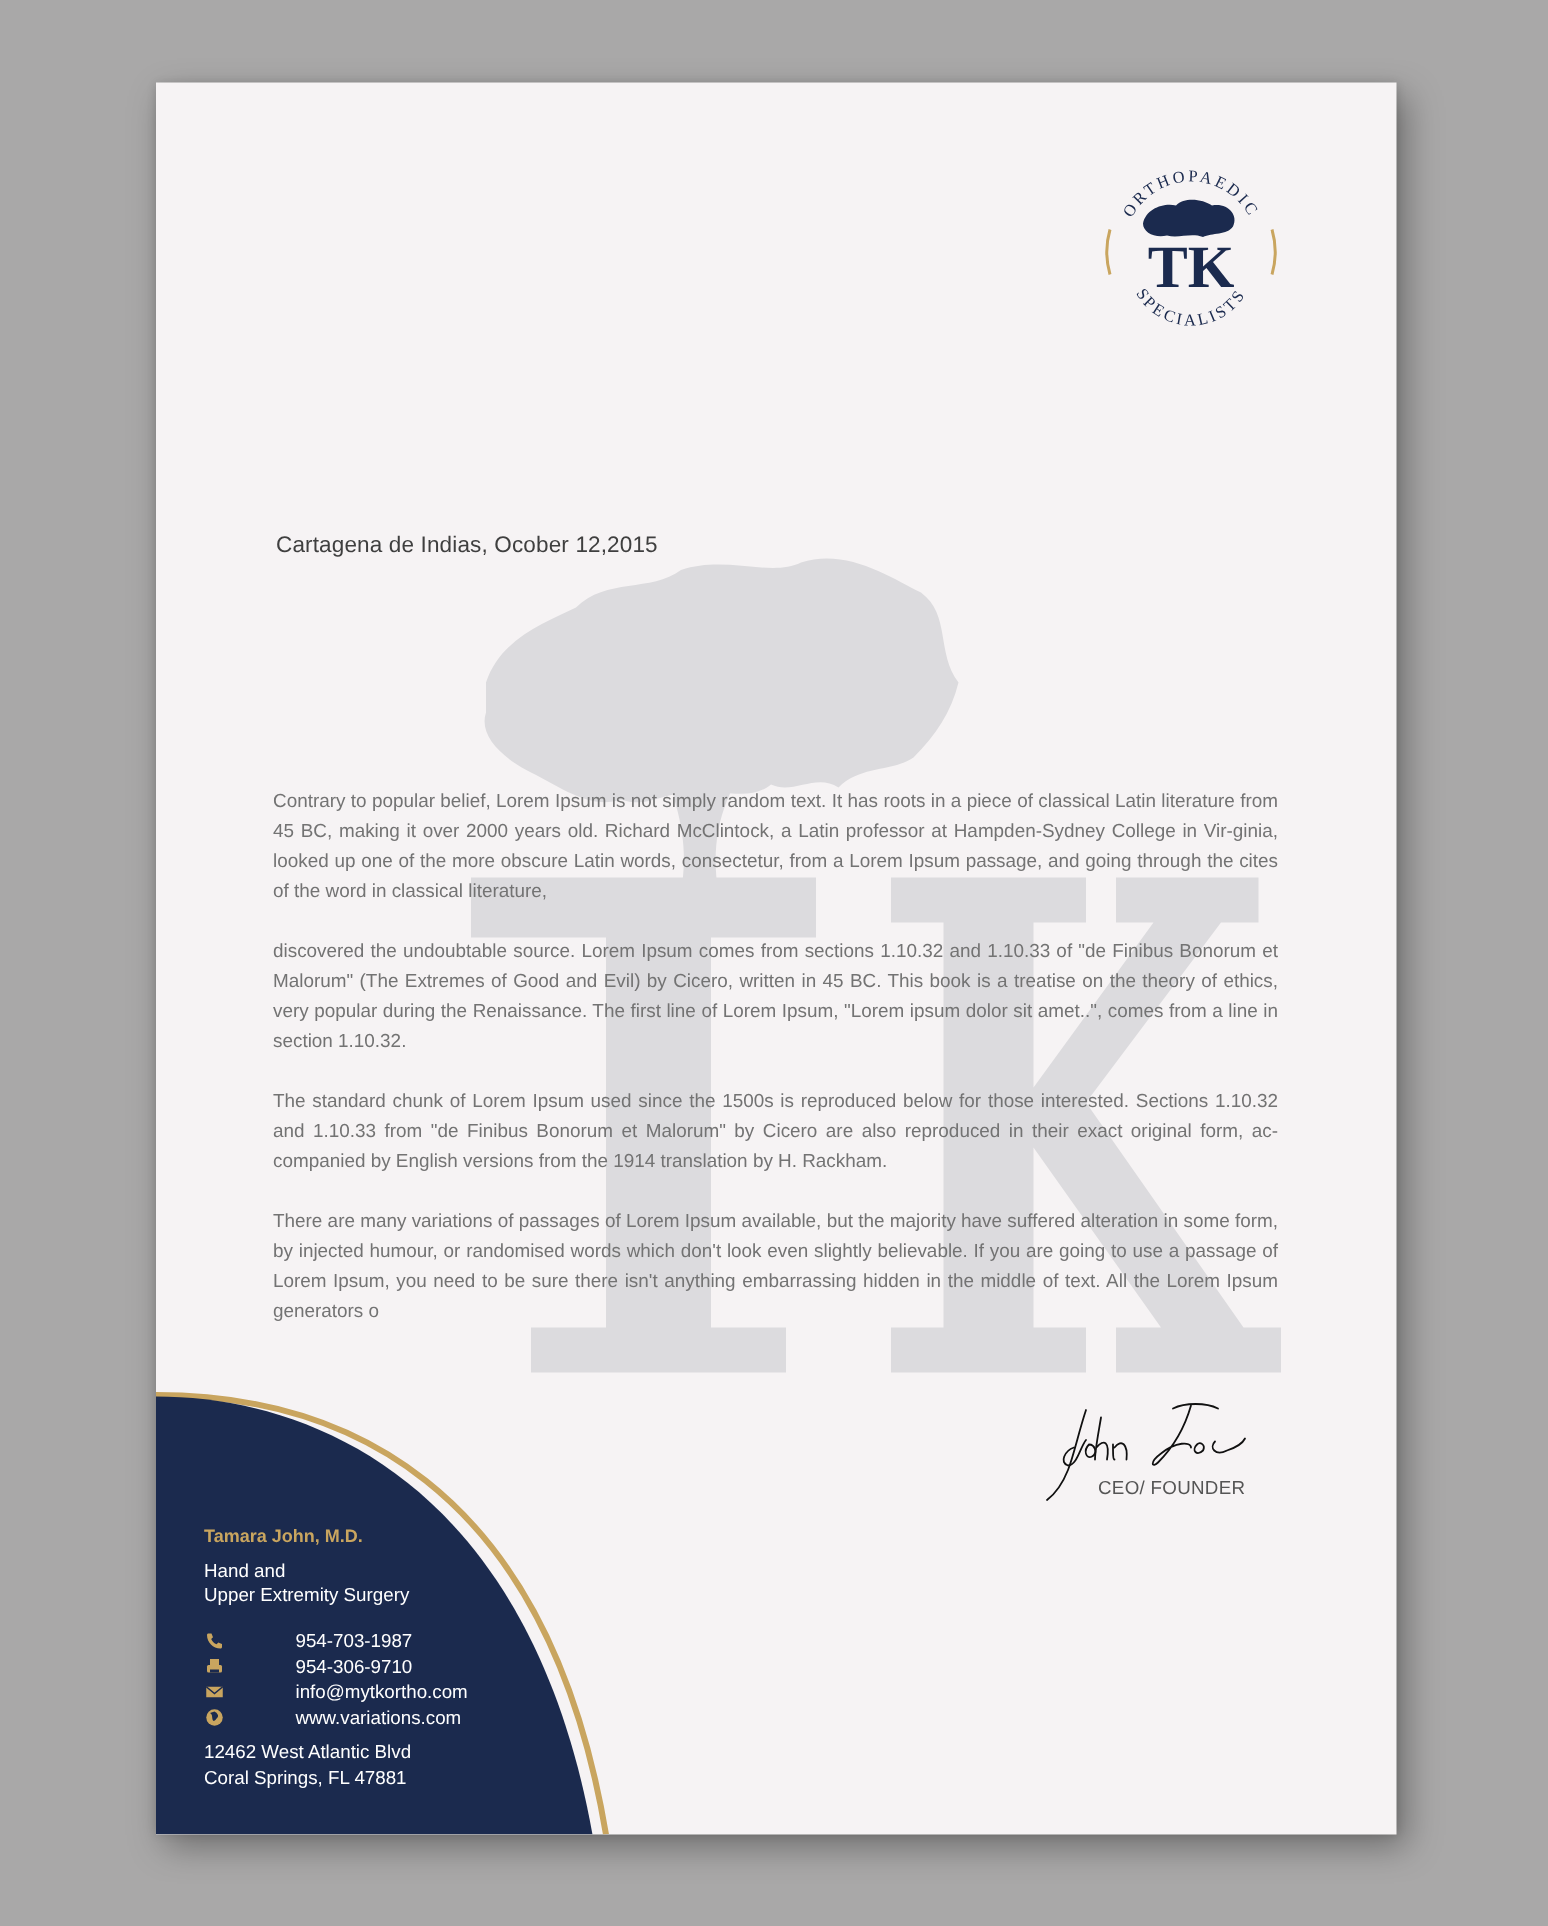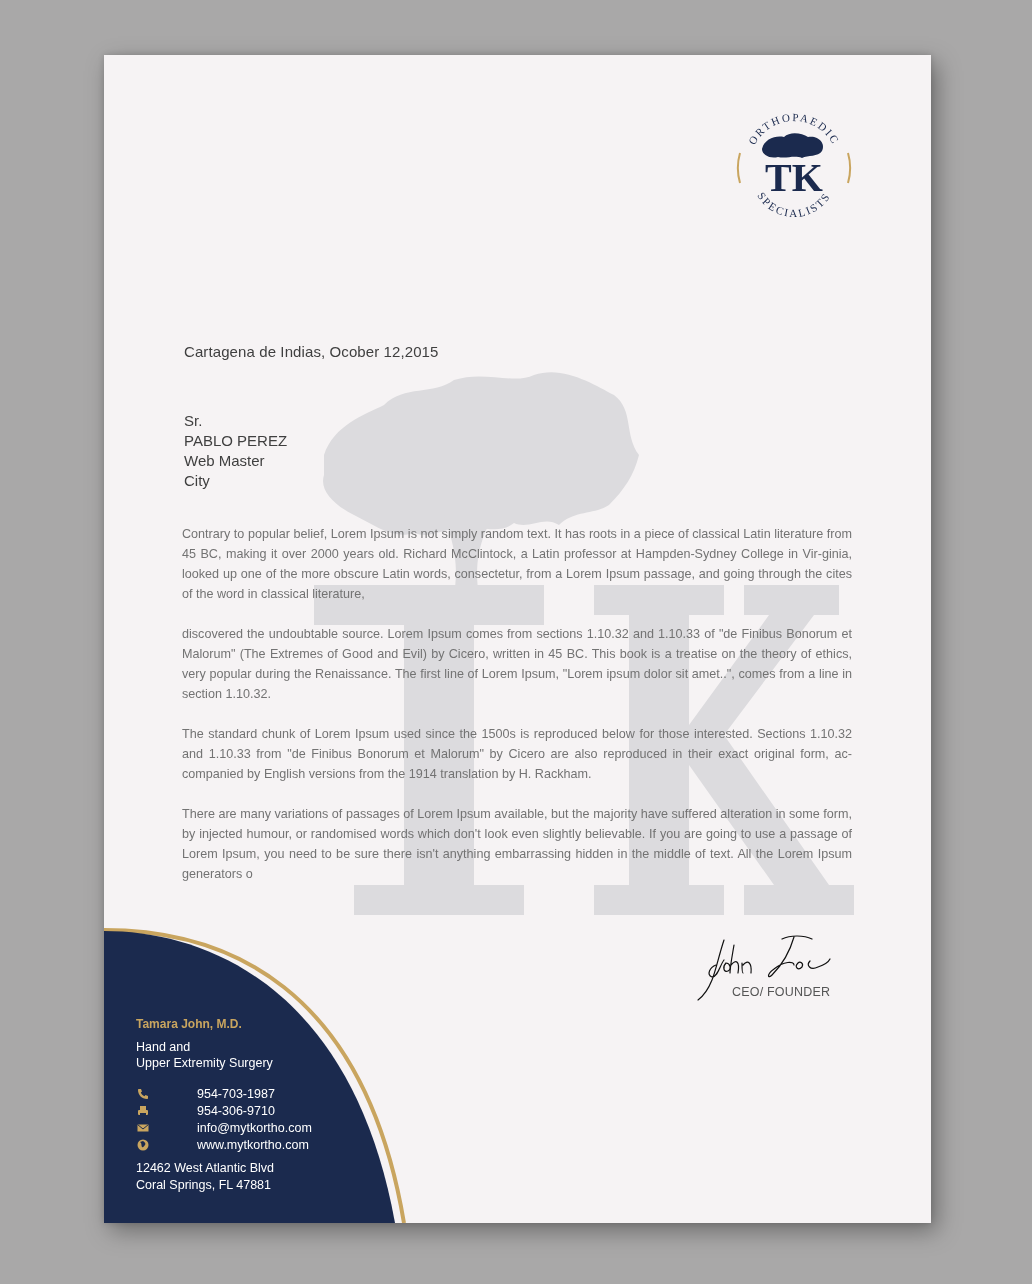--- a/index.html
+++ b/index.html
@@ -14,21 +14,21 @@
     position: absolute;
     left: 104px; top: 55px;
     width: 827px; height: 1168px;
     background: #f6f3f4;
     box-shadow: 6px 8px 22px rgba(0,0,0,0.35), 0 0 6px rgba(0,0,0,0.15);
     overflow: hidden;
   }
   .watermark { position: absolute; left: 190px; top: 310px; width: 560px; height: 560px; }
   .logo { position: absolute; left: 628px; top: 48px; width: 124px; height: 130px; }
   .date {
-    position: absolute; left: 80px; top: 288px;
+    position: absolute; left: 80px; top: 300px;
     font-size: 15px; color: #3f3f3f; letter-spacing: 0.1px;
   }
   .recipient {
     position: absolute; left: 80px; top: 356px;
     font-size: 15px; line-height: 20px; color: #3f3f3f;
   }
   .recipient div { white-space: nowrap; }
   .body-text {
     position: absolute; left: 78px; top: 469px; width: 670px;
     font-size: 12.6px; line-height: 20px; color: #737373;
@@ -80,26 +80,20 @@
     </text>
     <text font-family="'Liberation Serif', serif" font-size="11" fill="#1b2a4e" letter-spacing="2">
       <textPath href="#arcBot" startOffset="50%" text-anchor="middle">SPECIALISTS</textPath>
     </text>
     <path d="M30 46 C32 36 44 32 52 34 C58 28 70 30 76 34 C86 32 94 40 90 48 C86 54 76 52 70 55 C62 52 54 56 46 54 C38 56 30 52 30 46 Z" fill="#1b2a4e"></path>
     <text x="62" y="88" text-anchor="middle" font-family="'Liberation Serif', serif" font-size="40" font-weight="bold" fill="#1b2a4e">TK</text>
   </svg>
 
   <div class="date">Cartagena de Indias, Ocober 12,2015</div>
 
-  <div class="recipient">
-    <div>Sr.</div>
-    <div>PABLO PEREZ</div>
-    <div>Web Master</div>
-    <div>City</div>
-  </div>
 
   <div class="body-text">
     <p>Contrary to popular belief, Lorem Ipsum is not simply random text. It has roots in a piece of classical Latin literature from 45 BC, making it over 2000 years old. Richard McClintock, a Latin professor at Hampden-Sydney College in Vir-ginia, looked up one of the more obscure Latin words, consectetur, from a Lorem Ipsum passage, and going through the cites of the word in classical literature,</p>
     <p>discovered the undoubtable source. Lorem Ipsum comes from sections 1.10.32 and 1.10.33 of "de Finibus Bonorum et Malorum" (The Extremes of Good and Evil) by Cicero, written in 45 BC. This book is a treatise on the theory of ethics, very popular during the Renaissance. The first line of Lorem Ipsum, "Lorem ipsum dolor sit amet..", comes from a line in section 1.10.32.</p>
     <p>The standard chunk of Lorem Ipsum used since the 1500s is reproduced below for those interested. Sections 1.10.32 and 1.10.33 from "de Finibus Bonorum et Malorum" by Cicero are also reproduced in their exact original form, ac-companied by English versions from the 1914 translation by H. Rackham.</p>
     <p>There are many variations of passages of Lorem Ipsum available, but the majority have suffered alteration in some form, by injected humour, or randomised words which don't look even slightly believable. If you are going to use a passage of Lorem Ipsum, you need to be sure there isn't anything embarrassing hidden in the middle of text. All the Lorem Ipsum generators o</p>
   </div>
 
   <svg class="signature" viewBox="0 0 140 80">
     <g fill="none" stroke="#111" stroke-width="1.2" stroke-linecap="round">
@@ -154,21 +148,21 @@
       </span>
       <span>info@mytkortho.com</span>
     </div>
     <div class="row">
       <span class="ic">
         <svg width="12" height="12" viewBox="0 0 12 12">
             <circle cx="6" cy="6" r="5.5" fill="#c9a55f"></circle>
             <path d="M3 3 C5 4 4 6 5 8 C6 9 7 7 8 6 C9 5 8 3 6 2" fill="#1b2a4e"></path>
           </svg>
       </span>
-      <span>www.mytkortho.com</span>
+      <span>www.variations.com</span>
     </div>
 
     <div class="addr">
       <div>12462 West Atlantic Blvd</div>
       <div>Coral Springs, FL 47881</div>
     </div>
   </div>
 
 </div>
 

